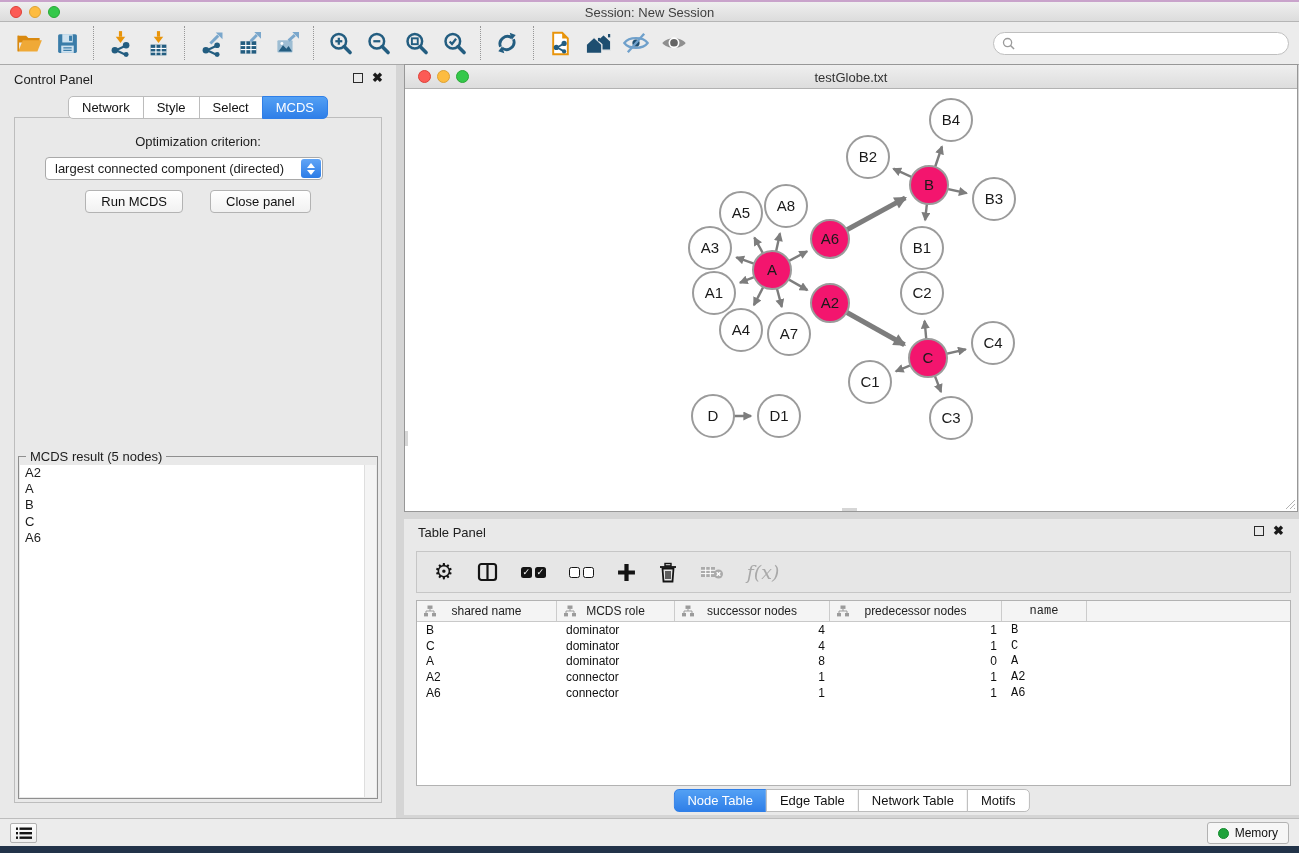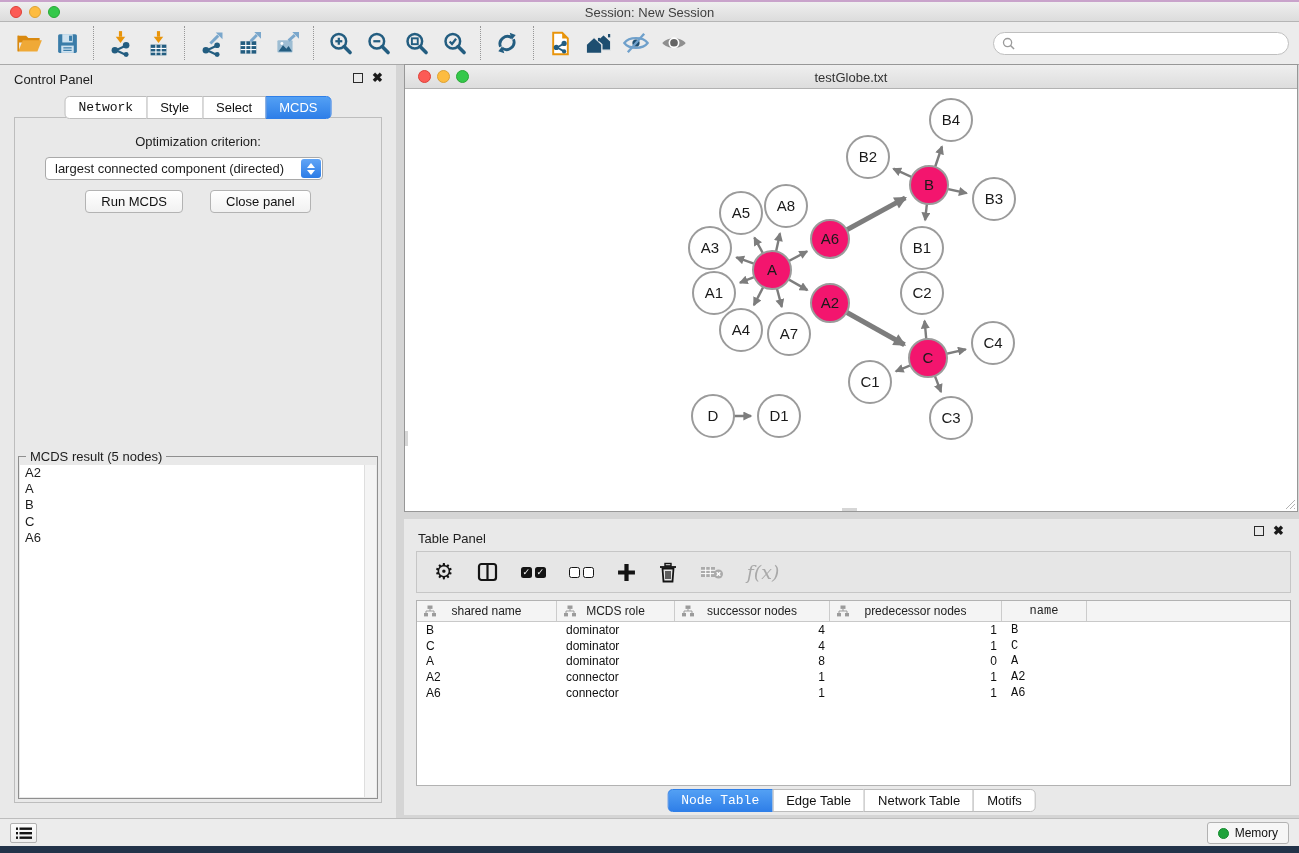--- a/index.html
+++ b/index.html
@@ -31,21 +31,21 @@
   
   .control-panel { position:absolute; left:0; top:65px; width:396px; height:753px; background:#e9e9e9; }
   .panel-title { position:absolute; left:14px; top:7px; font-size:13px; color:#202020; }
   .win-btns { position:absolute; right:13px; top:8px; display:flex; gap:9px; align-items:center; }
   .float-ic { width:10px; height:10px; border:1.6px solid #2a2a2a; display:inline-block; }
   .close-ic { font-size:13px; font-weight:bold; color:#1a1a1a; line-height:10px; }
 
   .seg-tabs { display:flex; }
   .seg-tab { background:#fff; border:1px solid #bcbcbc; padding:3px 13px; font-size:13px; margin-left:-1px;
     color:#111; white-space:nowrap; }
-  .seg-tab:first-child { border-radius:5px 0 0 5px; margin-left:0;font-family:Liberation Mono, monospace; }
+  .seg-tab:first-child { border-radius:5px 0 0 5px; margin-left:0; }
   .seg-tab:last-child { border-radius:0 5px 5px 0; }
   .seg-tab.active { background:linear-gradient(#53a0f4,#2f7fe8); border-color:#2f7fe8; color:#fff; }
 
   .cp-tabs { position:absolute; top:31px; left:50%; transform:translateX(-50%); z-index:2; }
   .cp-content { position:absolute; left:14px; right:14px; top:52px; bottom:15px; border:1px solid #bdbdbd; background:#e9e9e9; }
   .opt-label { position:absolute; top:16px; left:0; right:0; text-align:center; font-size:13px; }
   .select-box { position:absolute; left:30px; top:39px; width:278px; height:23px; background:#fff;
     border:1px solid #a9a9a9; border-radius:4px; display:flex; align-items:center; padding-left:9px; font-size:13px; }
   .select-stepper { position:absolute; right:1px; top:1px; bottom:1px; width:20px; border-radius:3px;
     background:linear-gradient(#61a5f6,#2c7ce6); display:flex; flex-direction:column; align-items:center; justify-content:center; gap:2px; }
@@ -446,21 +446,21 @@
         <g stroke="#b3b3b3" stroke-width="1">
           <line x1="12" y1="3" x2="3" y2="12"></line>
             <line x1="12" y1="7" x2="7" y2="12"></line>
             <line x1="12" y1="11" x2="11" y2="12"></line>
         </g>
       </svg>
     </div>
   </div>
 
   <div class="table-panel">
-    <div class="panel-title" style="top:12px;">Table Panel</div>
+    <div class="panel-title" style="top:6px;">Table Panel</div>
     <div class="win-btns" style="top:7px; right:15px;">
       <span class="float-ic"></span>
       <span class="close-ic">✖</span>
     </div>
     <div class="tp-toolbar">
       <span class="gear-glyph">⚙</span>
       <svg width="21" height="20" viewBox="0 0 20 20">
         <rect x="1.5" y="2" width="17" height="16" rx="2.5" fill="none" stroke="#141414" stroke-width="2.2"></rect>
         <line x1="10" y1="2" x2="10" y2="18" stroke="#141414" stroke-width="2.2"></line>
       </svg>

